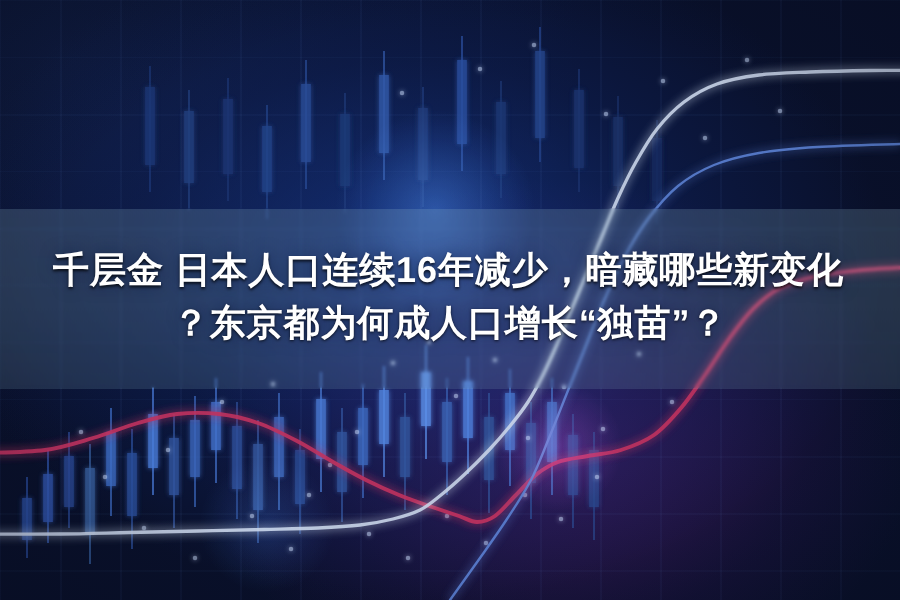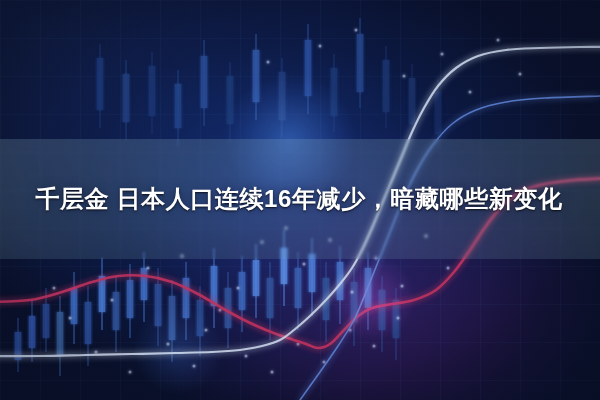--- a/index.html
+++ b/index.html
@@ -222,15 +222,16 @@
         <path d="M 300 400 C 303.3333333333333 395.3333333333333, 313.6666666666667 381, 320 372 C 326.3333333333333 363, 332.3333333333333 354.6666666666667, 338 346 C 343.6666666666667 337.3333333333333, 349.3333333333333 329, 354 320 C 358.6666666666667 311, 362 301.6666666666667, 366 292 C 370 282.3333333333333, 374 272, 378 262 C 382 252, 386 242, 390 232 C 394 222, 397.6666666666667 212, 402 202 C 406.3333333333333 192, 411 181.33333333333334, 416 172 C 421 162.66666666666666, 426 154, 432 146 C 438 138, 444.6666666666667 130, 452 124 C 459.3333333333333 118, 467 113.66666666666667, 476 110 C 485 106.33333333333333, 494.5 104, 506 102 C 517.5 100, 529.3333333333334 99, 545 98 C 560.6666666666666 97, 590.8333333333334 96.33333333333333, 600 96" fill="none" stroke="#5a7fd0" stroke-width="1.6" stroke-linecap="round" stroke-linejoin="round" opacity="0.92" filter="url(#softglow)"></path>
       </g>
   </svg>
 
   <div class="layer" id="bg-glow-blue"></div>
   <div class="layer" id="bg-vignette"></div>
 
   <div id="text-band"></div>
   <div id="headline-wrap">
     <div class="headline-line" id="headline-line-1">千层金 日本人口连续16年减少，暗藏哪些新变化</div>
+    <div class="headline-line" id="headline-line-2">？东京都为何成人口增长“独苗”？</div>
   </div>
 
 </div>
 
 </body></html>

